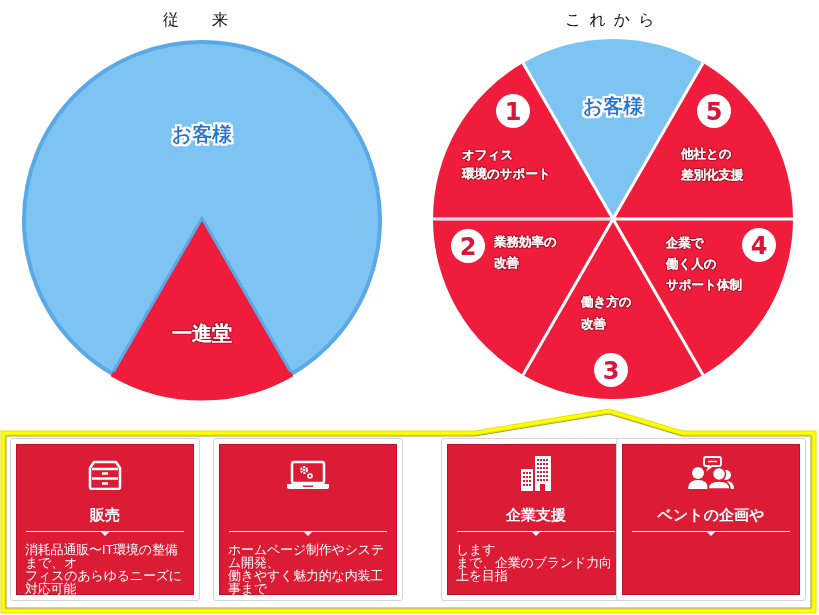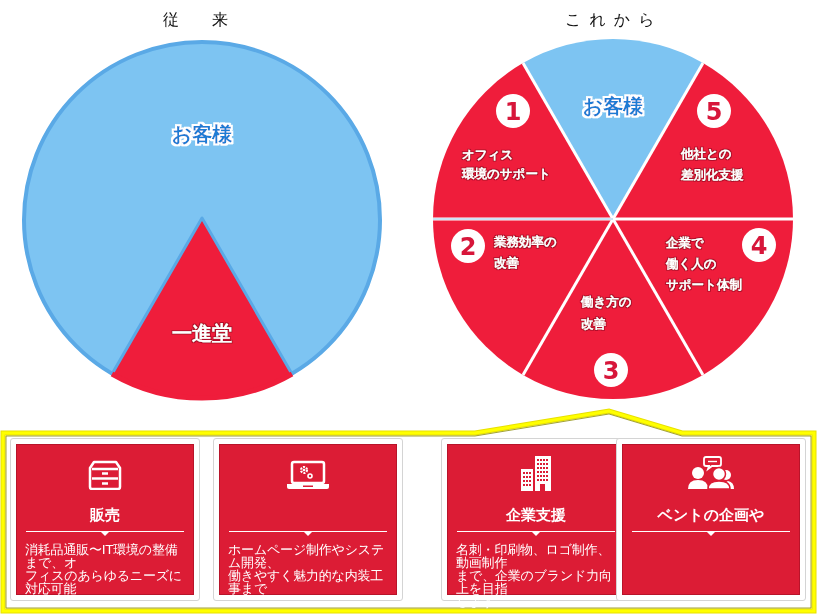--- a/index.html
+++ b/index.html
@@ -209,23 +209,22 @@
             <rect x="21" y="24" width="2" height="2"></rect>
             <rect x="24" y="24" width="2" height="2"></rect>
             <rect x="27" y="24" width="2" height="2"></rect>
           <rect x="21" y="29" width="5" height="7"></rect>
         </g>
       </svg>
       <div class="card-title">企業支援</div>
       <div class="card-rule"></div>
       <div class="card-caret"></div>
       <div class="card-desc">
-        <div>名刺・印刷物、ロゴ制作、動画制作</div>
+        <div>します</div>
         <div>まで、企業のブランド力向上を目指</div>
-        <div>します</div>
       </div>
     </div>
   </div>
 
   <div class="card" style="left:606px;">
     <div class="card-inner">
       <svg class="card-icon" width="50" height="34" viewBox="0 0 50 34" style="top:11px;">
         <path d="M20,1 L33,1 Q35,1 35,3 L35,8 Q35,10 33,10 L26,10 L22,13 L23,10 L20,10 Q18,10 18,8 L18,3 Q18,1 20,1 Z" fill="none" stroke="#fff" stroke-width="1.8"></path>
         <line x1="22" y1="5.5" x2="31" y2="5.5" stroke="#fff" stroke-width="1.4"></line>
         <circle cx="12" cy="17" r="6" fill="#fff"></circle>

